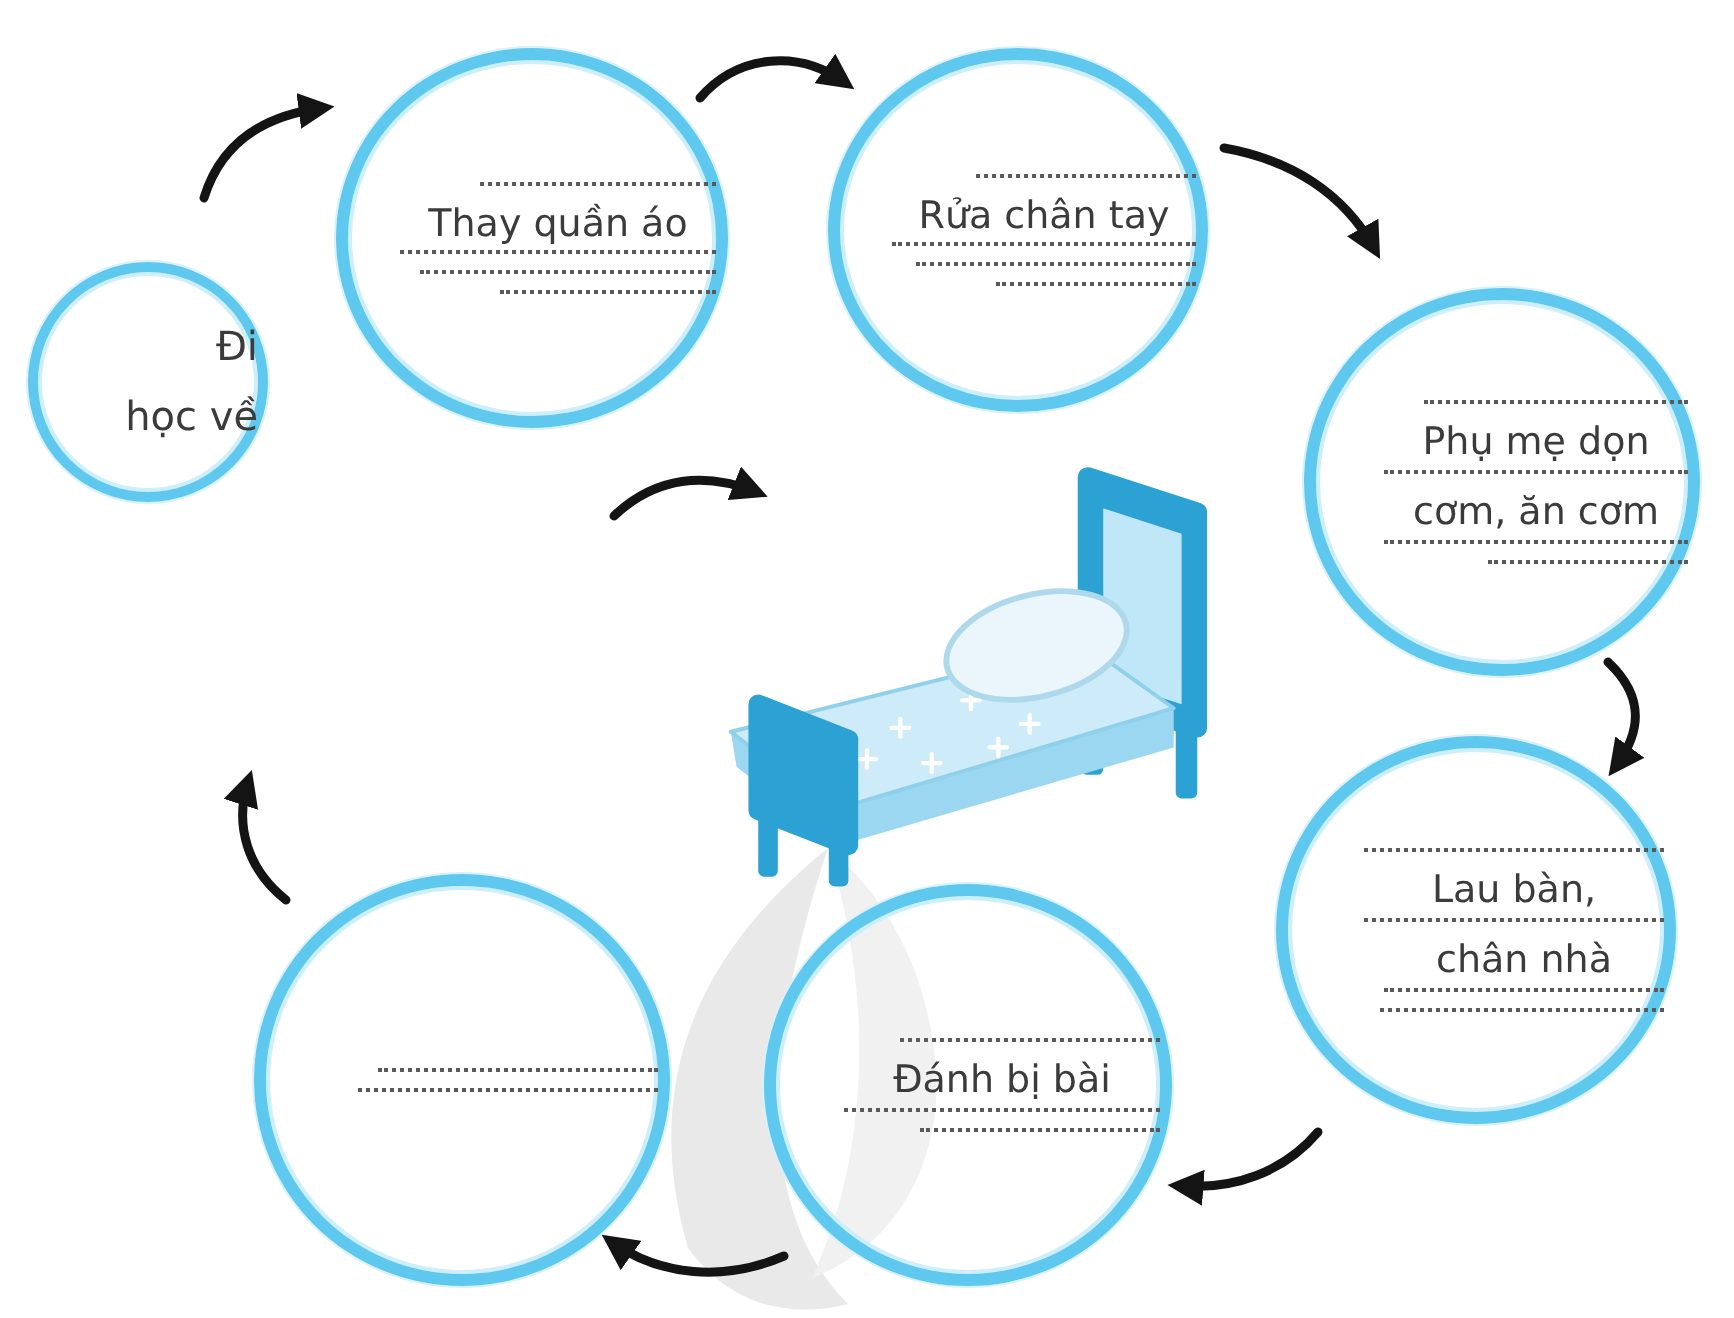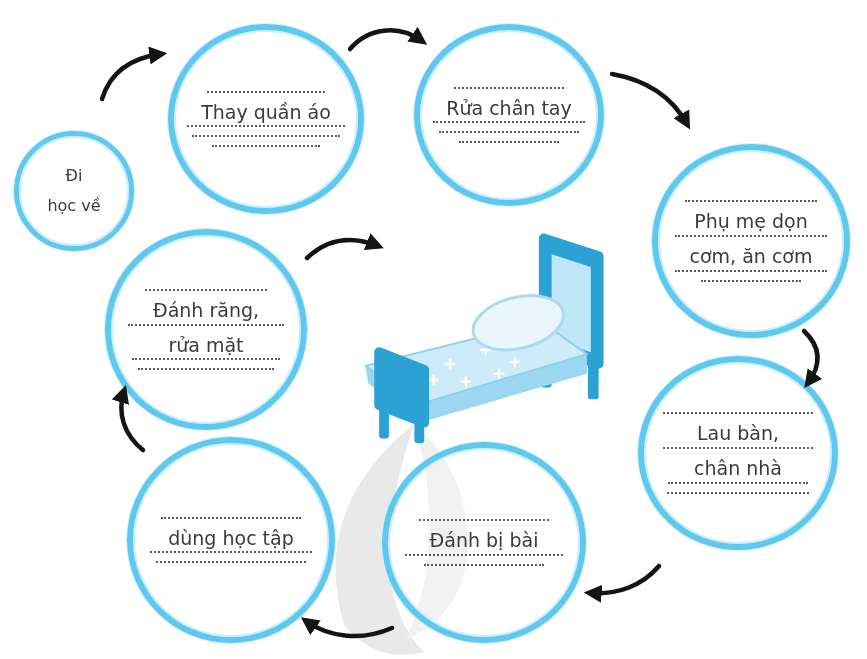--- a/index.html
+++ b/index.html
@@ -13,39 +13,39 @@
     --bed-side:#9bd7f0;
     --bed-pillow:#eaf6fc;
     --watermark:#e9e9e9;
   }
   *{box-sizing:border-box;margin:0;padding:0}
   body{font-family:"DejaVu Sans",sans-serif;background:#fff}
   .canvas{position:relative;width:867px;height:659px;background:#fff;overflow:hidden}
 
   .circle{
     position:absolute;border:6px solid var(--circle-border);border-radius:50%;
-    display:flex;flex-direction:column;align-items:center;justify-content:center;
+    display:flex;flex-direction:column;align-items:flex-end;justify-content:center;
     gap:8px;z-index:2;color:var(--text);
     box-shadow:inset 0 0 0 2px #cdeefb, 0 0 0 1px #d8f1fb;
     background:transparent;
   }
   .dots{border-bottom:2px dotted var(--dotted-line);height:0}
   .tline{
     font-size:19px;line-height:1.2;text-align:center;
     border-bottom:2px dotted var(--dotted-line);padding-bottom:2px;
     white-space:nowrap;
   }
-  .start-line{font-size:16px;line-height:1.35;text-align:center}
+  .start-line{font-size:20px;line-height:1.35;text-align:center}
 
   
   .c-start  {left:14px;  top:131px; width:120px; height:120px; border-width:5px}
   .c-change {left:168px; top:24px;  width:196px; height:190px}
   .c-wash   {left:414px; top:24px;  width:190px; height:182px}
   .c-help   {left:652px; top:144px; width:198px; height:194px}
-  .c-clean  {left:638px; top:356px; width:200px; height:194px}
+  .c-clean  {left:638px; top:368px; width:200px; height:194px}
   .c-prepare{left:382px; top:442px; width:204px; height:201px}
   .c-arrange{left:127px; top:437px; width:208px; height:206px}
   .c-brush  {left:105px; top:229px; width:202px; height:201px}
 
   .arrows{position:absolute;inset:0;z-index:4;pointer-events:none}
   .arrow-path{stroke:var(--arrow);stroke-width:4.5;fill:none;stroke-linecap:round}
   .arrowhead{fill:var(--arrow)}
 
   .bed{position:absolute;left:336px;top:224px;width:294px;height:222px;z-index:2}
   .bed-frame{fill:var(--bed-frame)}
@@ -104,30 +104,23 @@
   </div>
 
   <div class="circle c-prepare">
     <div class="dots" style="width:130px"></div>
     <div class="tline" style="width:158px">Đánh bị bài</div>
     <div class="dots" style="width:120px"></div>
   </div>
 
   <div class="circle c-arrange">
     <div class="dots" style="width:140px"></div>
-    <div class="tline" style="width:162px">dùng học tập</div>
     <div class="dots" style="width:150px"></div>
   </div>
 
-  <div class="circle c-brush">
-    <div class="dots" style="width:122px"></div>
-    <div class="tline" style="width:156px">Đánh răng,</div>
-    <div class="tline" style="width:148px">rửa mặt</div>
-    <div class="dots" style="width:136px"></div>
-  </div>
 
   <svg class="bed" viewBox="0 0 300 225" aria-hidden="true">
 
     <path class="bed-frame-st" d="M212 14 L268 32 L268 142 L212 124 Z"></path>
     <path class="bed-panel" d="M220 30 L260 43 L260 130 L220 117 Z"></path>
     <rect class="bed-frame" x="209" y="128" width="11" height="38" rx="3"></rect>
     <rect class="bed-frame" x="257" y="140" width="11" height="38" rx="3"></rect>
 
     <path class="bed-side" d="M30 144 L82 184 L85 202 L33 162 Z"></path>
     <path class="bed-side" d="M82 184 L256 132 L256 152 L85 202 Z"></path>

